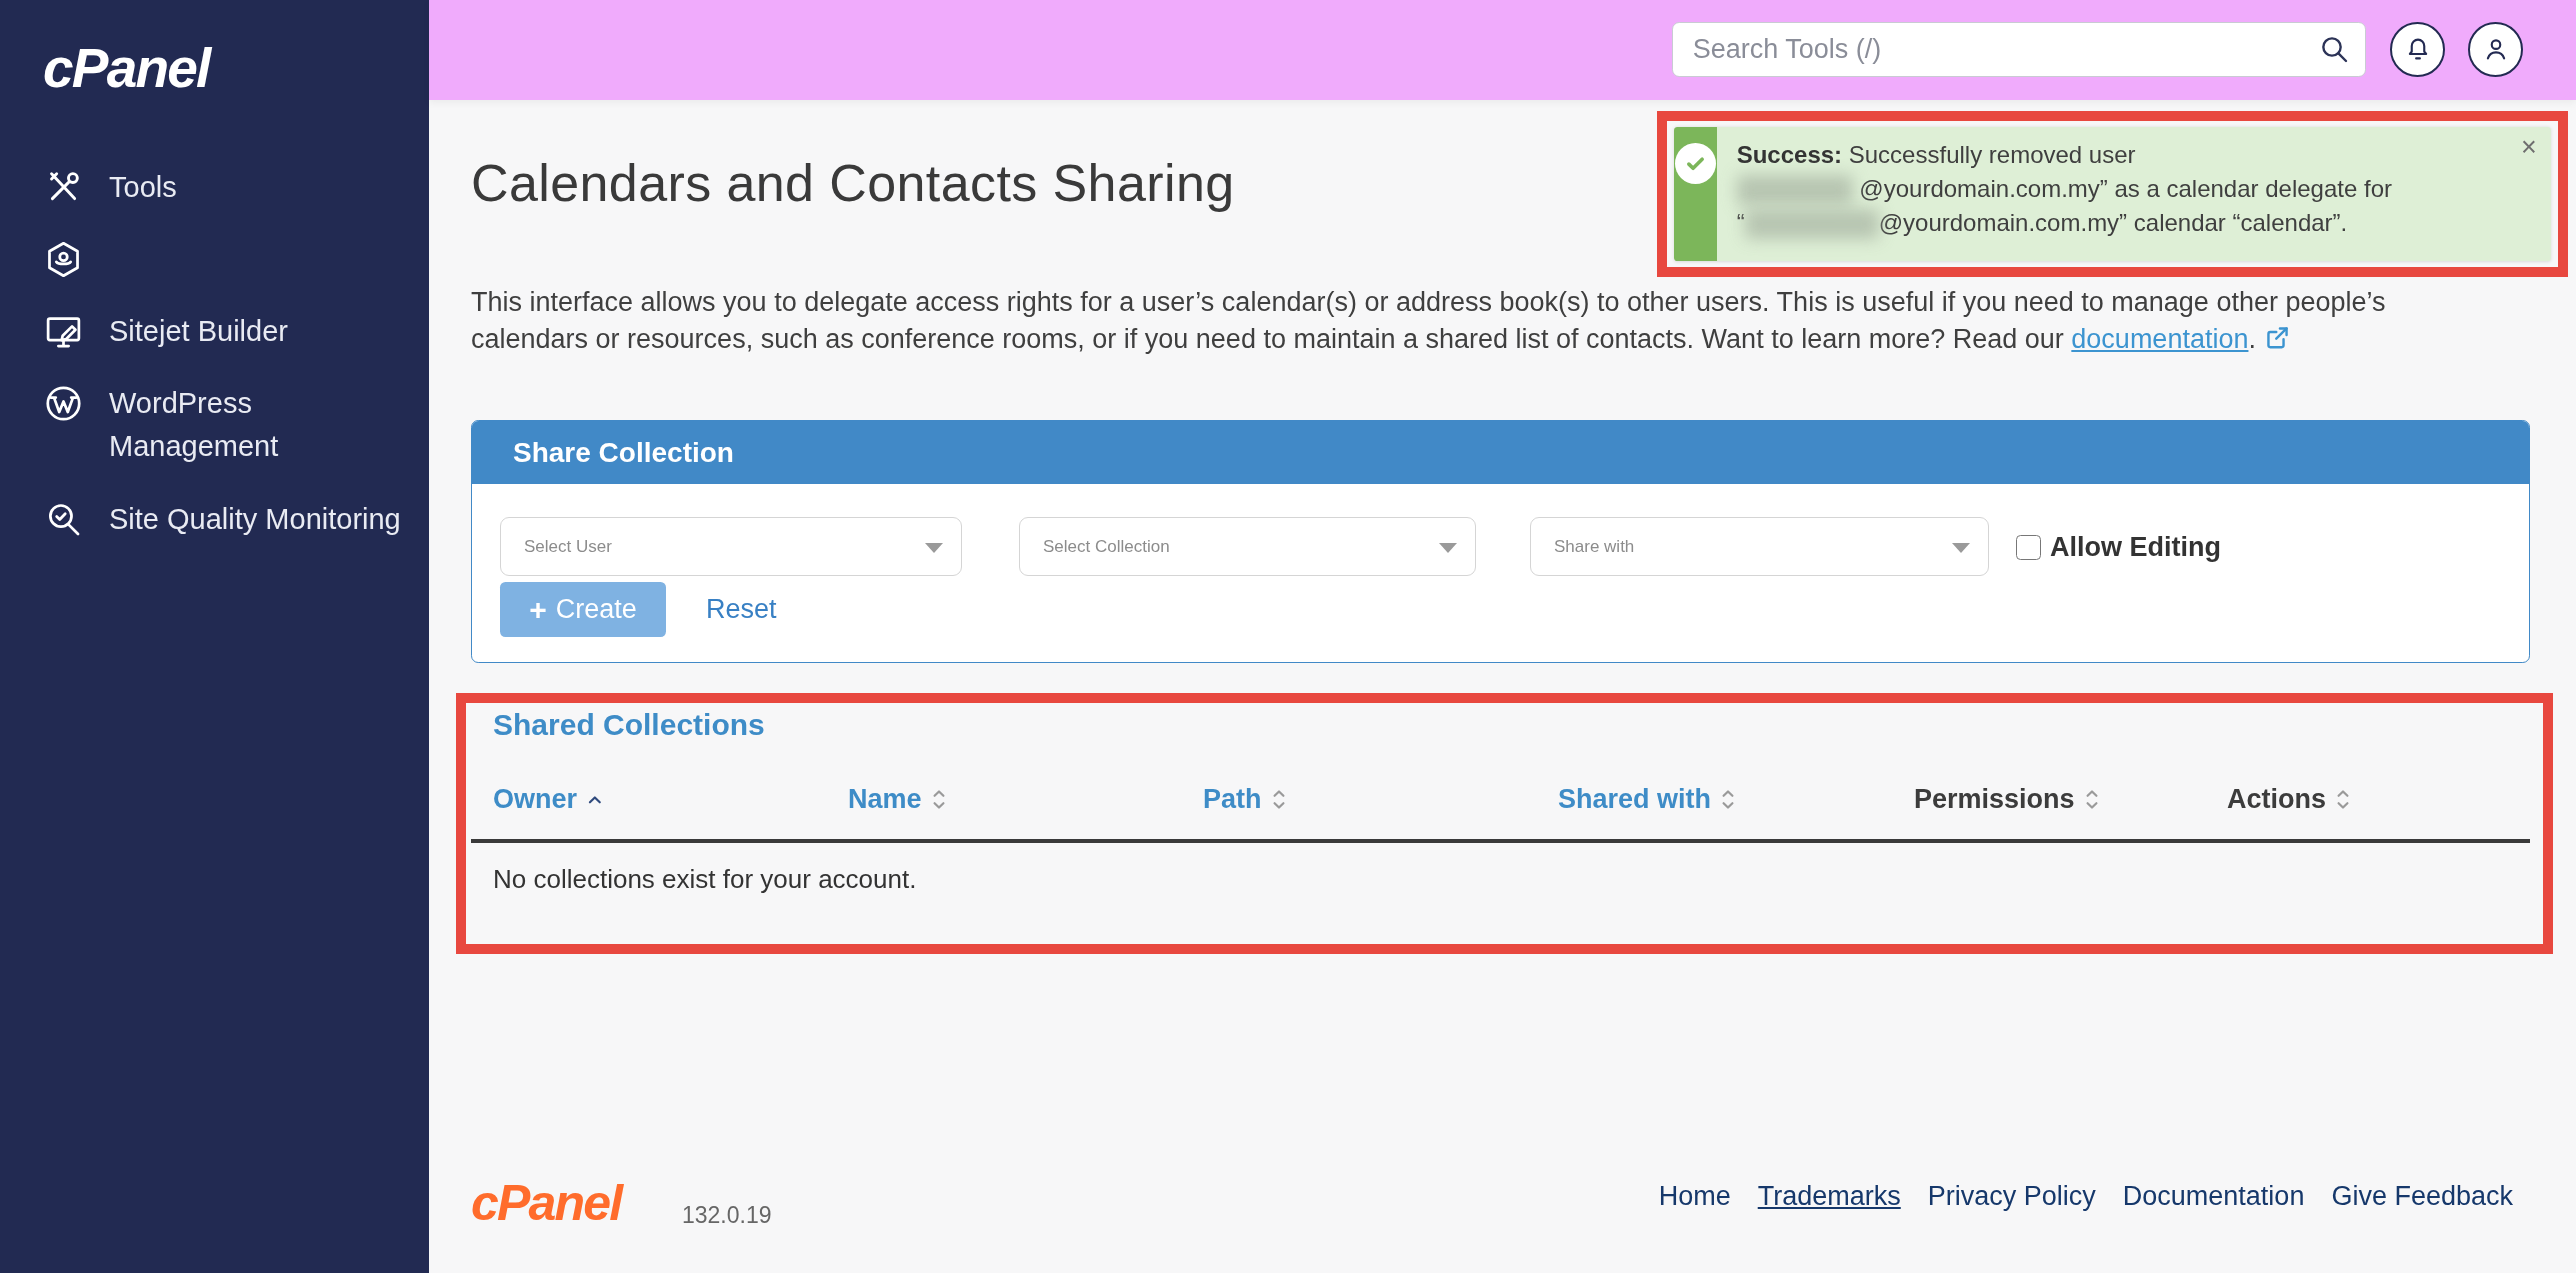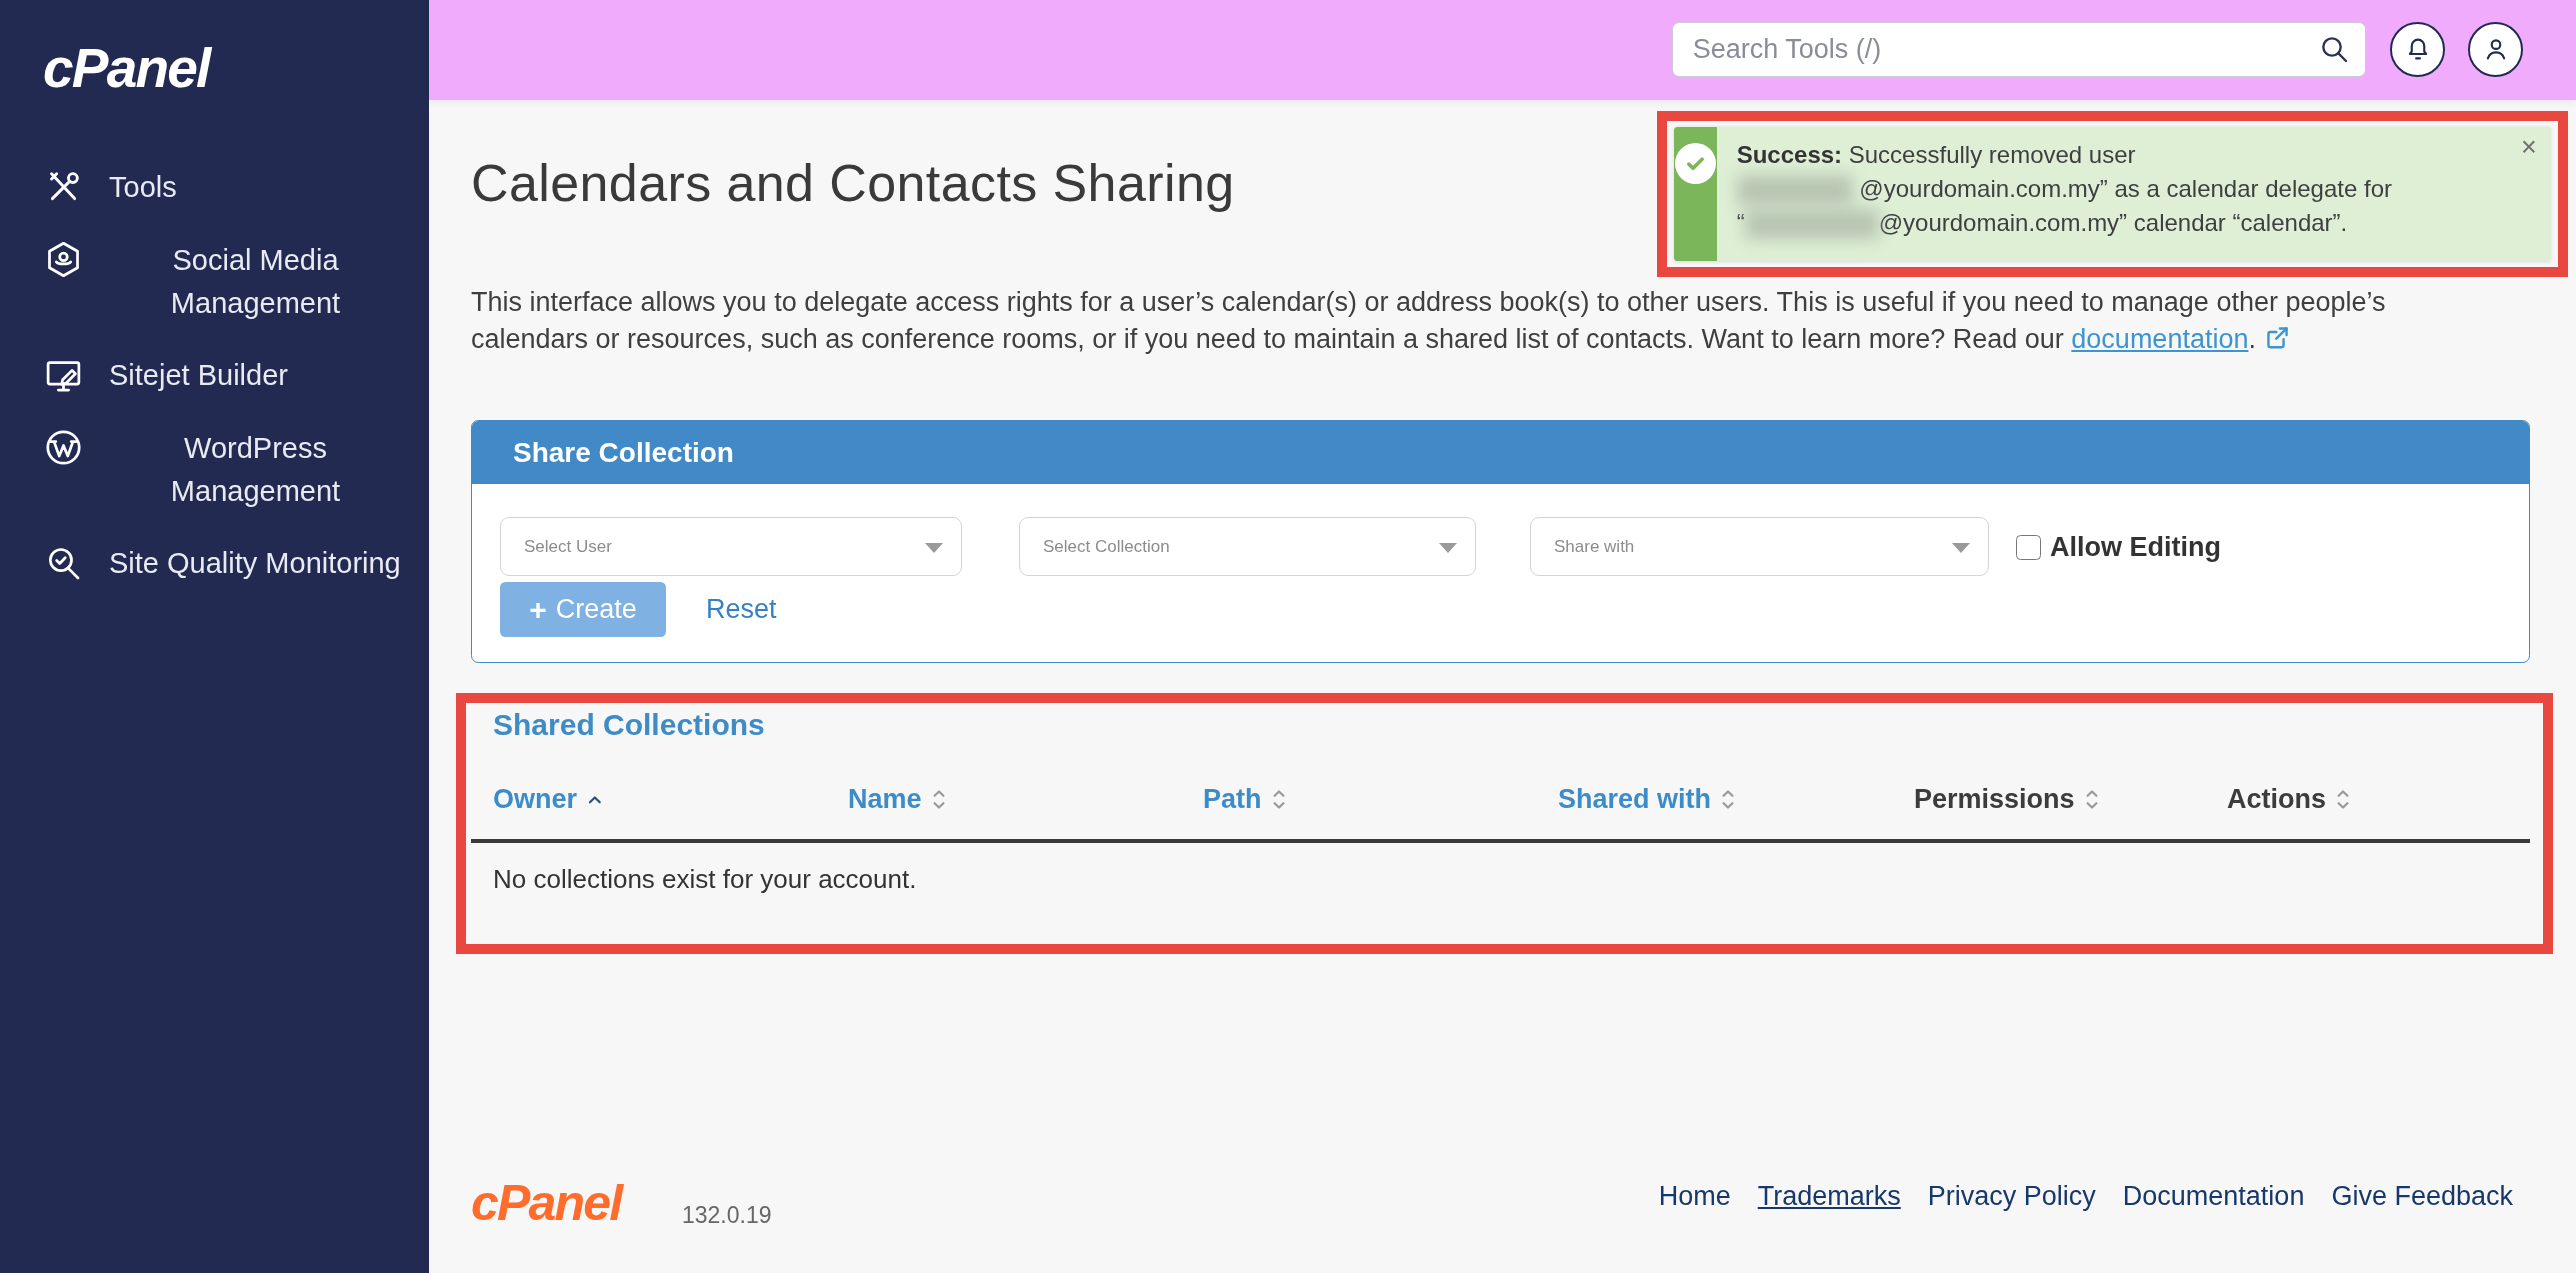--- a/index.html
+++ b/index.html
@@ -4,21 +4,21 @@
 <style>
   * { margin:0; padding:0; box-sizing:border-box; }
   html,body { width:2576px; height:1274px; overflow:hidden; }
   body { font-family:"Liberation Sans","DejaVu Sans",sans-serif; background:#f7f7f8; }
   #app { position:relative; width:2576px; height:1274px; background:#f7f7f8; }
 
   
   .sidebar { position:absolute; left:0; top:0; width:429px; height:1274px; background:#222a52; color:#fff; }
   .logo { position:absolute; left:43px; top:36px; font-size:55px; font-weight:700; font-style:italic; letter-spacing:-1.8px; color:#fff; }
   .nav { position:absolute; left:0; top:166px; width:429px; display:flex; flex-direction:column; gap:29.5px; }
-  .nav-item { display:flex; align-items:flex-start; gap:25px; padding:0 27px 0 43px; cursor:pointer;text-align:center; }
+  .nav-item { display:flex; align-items:flex-start; gap:25px; padding:0 27px 0 43px; cursor:pointer; }
   .nav-item svg { width:41px; height:41px; flex:0 0 41px; margin-top:0.9px; }
   .nav-label { font-size:29px; line-height:43px; color:#e9ebf3; }
 
   
   .topbar { position:absolute; left:429px; top:0; width:2147px; height:100px; background:#f0abfc; box-shadow:0 2.7px 7.2px rgba(0,0,0,0.05); }
   .search-wrap { position:absolute; left:1243px; top:21.5px; width:694px; height:55px; }
   .search-input { width:100%; height:100%; border:1.8px solid #c9cbd3; border-radius:7.2px; padding:0 63px 0 19.7px; font-size:27px; color:#333; outline:none; background:#fff; font-family:inherit; }
   .search-input::placeholder { color:#8a8d98; }
   .search-icon { position:absolute; right:16px; top:11.6px; }
   .round-btn { position:absolute; top:21.5px; width:55px; height:55px; border-radius:50%; border:2.2px solid #232a52; background:#fff; display:flex; align-items:center; justify-content:center; cursor:pointer; }
@@ -93,21 +93,20 @@
             <path d="M5 4l1.5 1.5M8 4L5 7"></path>
           </svg>
         <span class="nav-label">Tools</span>
       </div>
       <div class="nav-item">
         <svg viewBox="0 0 24 24" fill="none" stroke="#fff" stroke-width="1.6" stroke-linecap="round" stroke-linejoin="round">
             <path d="M12 2.5l8.2 4.7v9.6L12 21.5l-8.2-4.7V7.2z"></path>
             <circle cx="12" cy="10.5" r="2.2"></circle>
             <path d="M7.8 13.4c1.2 1.6 7.2 1.6 8.4 0"></path>
           </svg>
-        <span class="nav-label">Social Media Management</span>
       </div>
       <div class="nav-item">
         <svg viewBox="0 0 24 24" fill="none" stroke="#fff" stroke-width="1.6" stroke-linecap="round" stroke-linejoin="round">
             <rect x="3" y="4.5" width="18" height="12.5" rx="1"></rect>
             <path d="M9 20.5h6M12 17v3.5"></path>
             <path d="M11.5 14.5l5.5-5.5 2 2-5.5 5.5-2.6.6z"></path>
           </svg>
         <span class="nav-label">Sitejet Builder</span>
       </div>
       <div class="nav-item">

